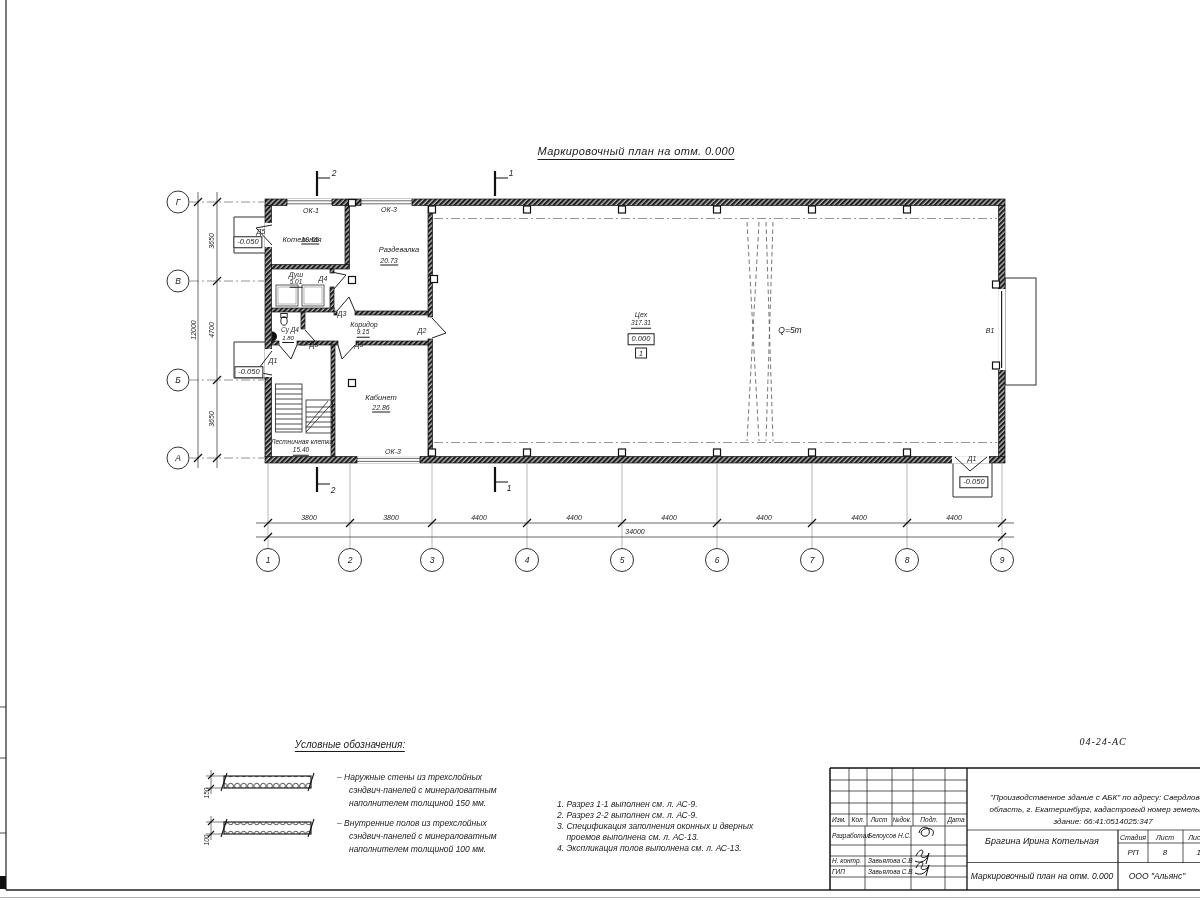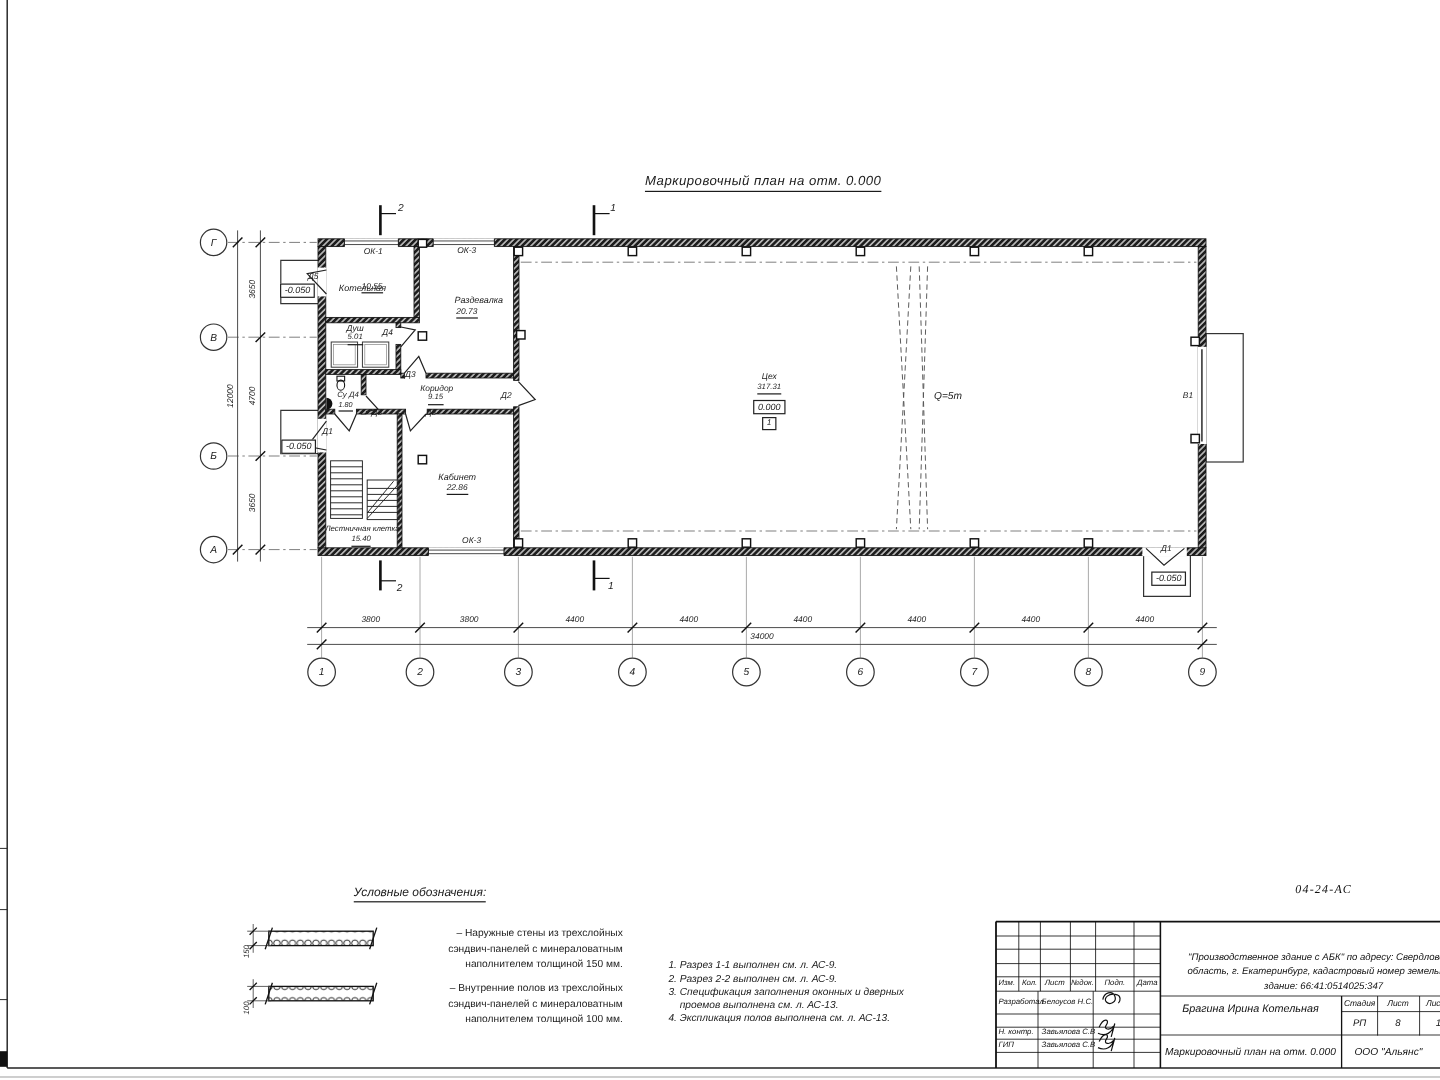--- a/index.html
+++ b/index.html
@@ -5,22 +5,22 @@
   html,body{margin:0;padding:0;background:#fff;}
   .sheet{position:relative;width:1200px;height:900px;background:#ffffff;overflow:hidden;
          font-family:"Liberation Sans",sans-serif;}
   svg{position:absolute;left:0;top:0;}
   .lbl{position:absolute;transform:translate(-50%,-50%);font-style:italic;white-space:nowrap;
        color:#1b1b1b;line-height:1;}
   .lbl.u{border-bottom:1px solid #1b1b1b;padding-bottom:1px;}
   .lbl.box{border:1px solid #222;background:#fff;padding:1px 3px;}
   .title{font-size:11px;letter-spacing:0.4px;border-bottom:1px solid #1b1b1b;padding-bottom:2px;}
   .legend-title{font-size:10px;border-bottom:1px solid #1b1b1b;padding-bottom:1px;}
-  .legend-text{position:absolute;font-size:8.5px;line-height:13px;
-       white-space:pre-line;color:#1b1b1b;padding-left:12px;text-indent:-12px;width:170px;text-align:right;}
+  .legend-text{position:absolute;font-style:italic;font-size:8.5px;line-height:13px;
+       white-space:pre-line;color:#1b1b1b;padding-left:12px;text-indent:-12px;width:170px;}
   .notes{position:absolute;left:557px;top:799px;}
   .note{font-style:italic;font-size:8.5px;line-height:11px;white-space:pre-line;color:#1b1b1b;}
   .tb{position:absolute;font-style:italic;color:#111;transform:translate(-50%,-50%);
       white-space:nowrap;line-height:1;}
   .tb.la{transform:translate(0,-50%);}
 </style>
 </head>
 <body>
 
 <div class="sheet">

